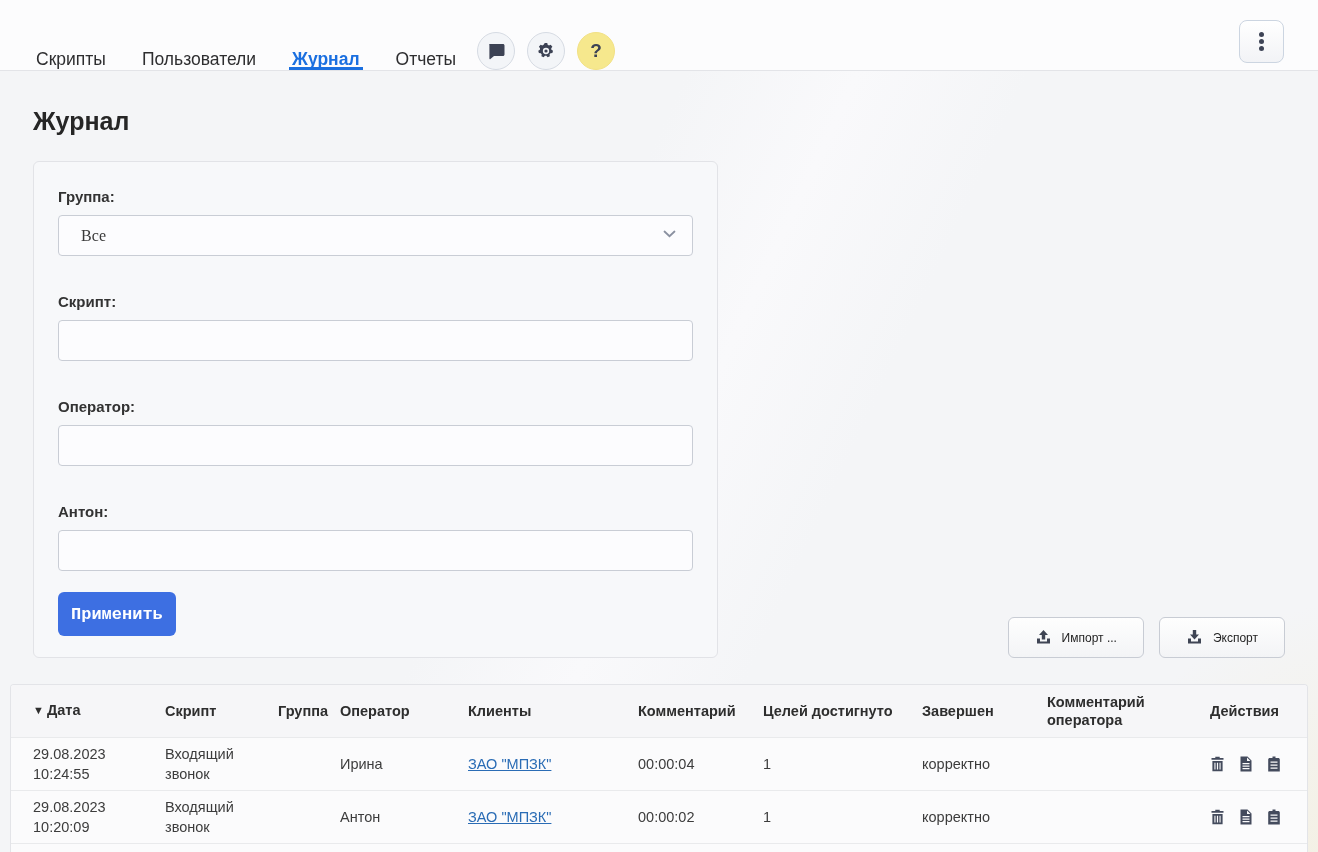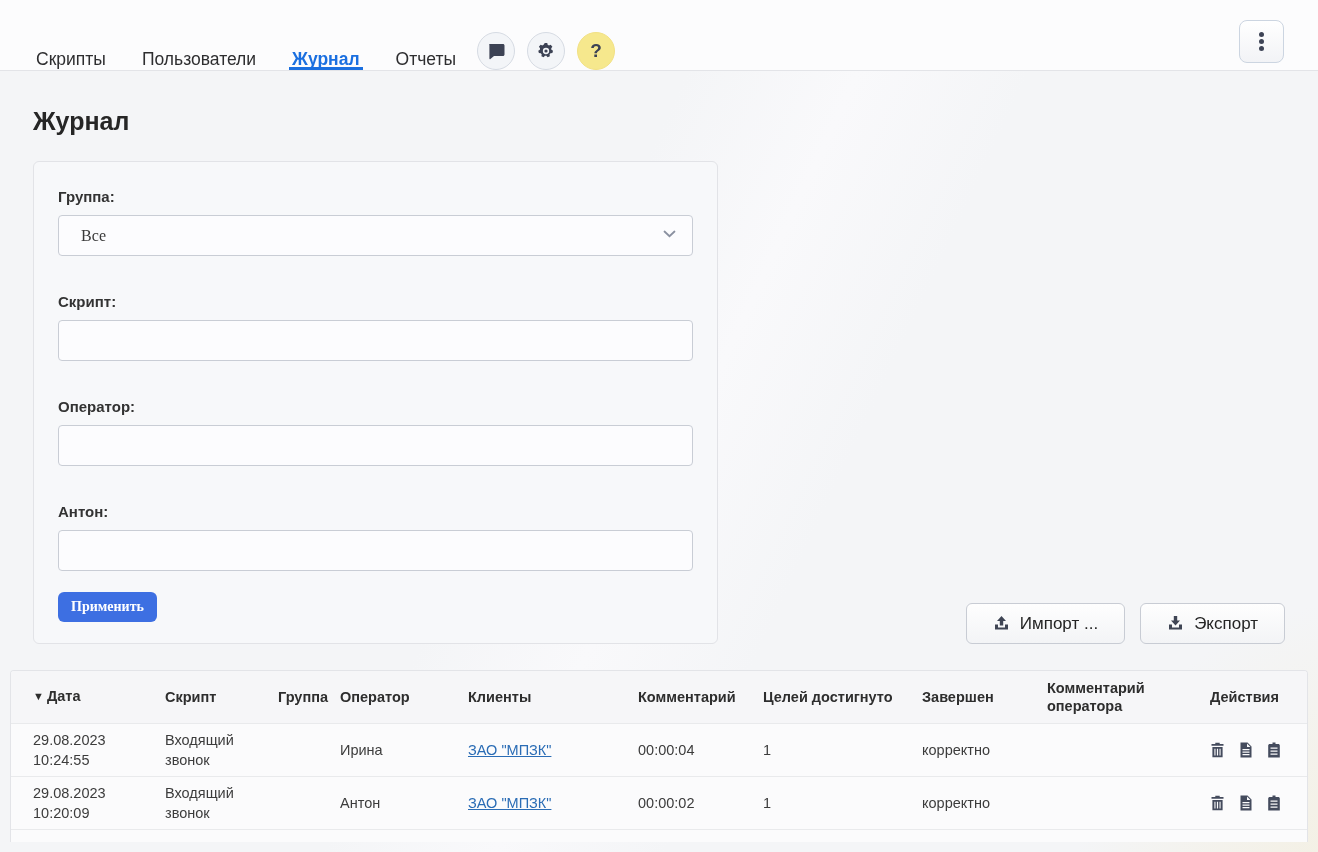--- a/index.html
+++ b/index.html
@@ -107,24 +107,24 @@
   .select-box {
     position:relative;
     display:flex;
     align-items:center;
     cursor:pointer;
     font-family:Liberation Serif, serif;
   }
   .select-box .chev { position:absolute; right:16px; top:14px; }
   .btn-row { display:flex; margin-top:21px; }
   .btn {
-    height:30px;
+    height:44px;
     border-radius:6px;
-    font-family:Liberation Serif, serif;
-    font-size:14px;
+    font-family:Liberation Mono, monospace;
+    font-size:17px;
     display:inline-flex;
     align-items:center;
     justify-content:center;
     cursor:pointer;
     border:none;
   }
   .btn-primary {
     background:#3d6fe2;
     color:#fff;
     font-weight:bold;
@@ -143,21 +143,21 @@
     display:flex;
   }
   .io-btn {
     height:41px;
     border-radius:6px;
     border:1px solid #c8ccd4;
     background:linear-gradient(#fefefe,#f3f4f6);
     display:inline-flex;
     align-items:center;
     padding:0 26px;
-    font-size:17px;
+    font-size:12px;
     color:#242424;
     cursor:pointer;
     margin-left:15px;
   }
   .io-btn svg { margin-right:10px; }
 
   
   .table-wrap {
     margin:26px 10px 0 10px;
     padding-bottom:12px;

